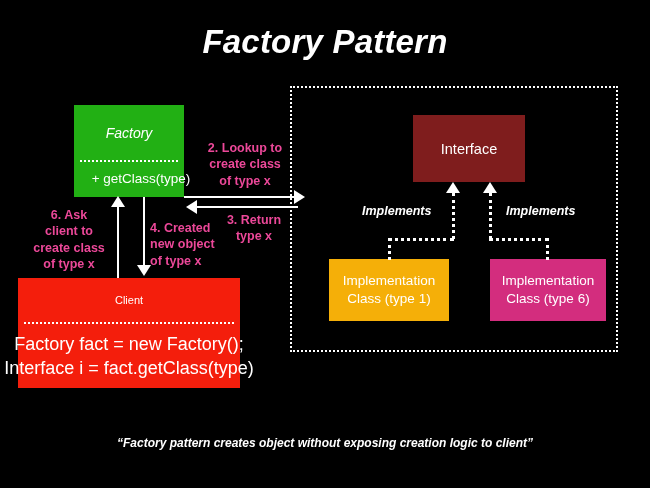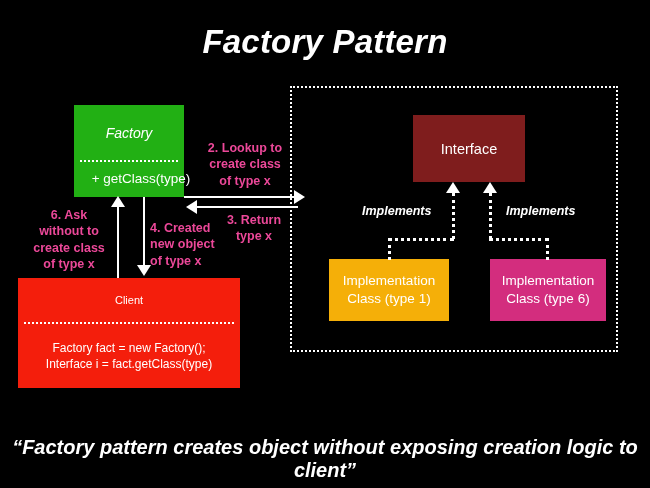--- a/index.html
+++ b/index.html
@@ -31,21 +31,21 @@
     color: #ffffff;
   }
 
   
   .caption {
     position: absolute;
     left: 0;
     top: 436px;
     width: 650px;
     text-align: center;
-    font-size: 20px;
+    font-size: 12px;
     font-weight: bold;
     font-style: italic;
     color: #ffffff;
   }
 
   
   .dotted-group {
     position: absolute;
     left: 290px;
     top: 86px;
@@ -96,21 +96,21 @@
   }
   #factory-box .uml-title { height: 55px; font-style: italic; }
   #factory-box .uml-body { font-size: 13.5px; padding-left: 24px; }
 
   
   #client-box {
     left: 18px; top: 278px; width: 222px; height: 110px;
     background: #F41E0C;
   }
   #client-box .uml-title { height: 44px; font-size: 11px; }
-  #client-box .uml-body { font-size: 12px; }
+  #client-box .uml-body { font-size: 18px; }
 
   
   #interface-box {
     left: 413px; top: 115px; width: 112px; height: 67px;
     background: #7f1d1d;
     justify-content: center;
   }
   #interface-box .uml-title { height: 100%; font-size: 14.5px; }
 
   
@@ -251,21 +251,21 @@
         <span>Implementation</span>
         <span>Class (type 6)</span>
       </div>
     </div>
   </div>
 
   <div class="vline" style="left:117px; top:206px; height:72px;"></div>
   <div class="arrow-up" style="left:111px; top:196px;"></div>
   <div class="step-label" style="left:24px; top:207px; width:90px;">
     <div>6. Ask</div>
-    <div>without to</div>
+    <div>client to</div>
     <div>create class</div>
     <div>of type x</div>
   </div>
 
   <div class="vline" style="left:143px; top:197px; height:70px;"></div>
   <div class="arrow-down" style="left:137px; top:265px;"></div>
   <div class="step-label" style="left:150px; top:220px; width:84px; text-align:left;">
     <div>4. Created</div>
     <div>new object</div>
     <div>of type x</div>

